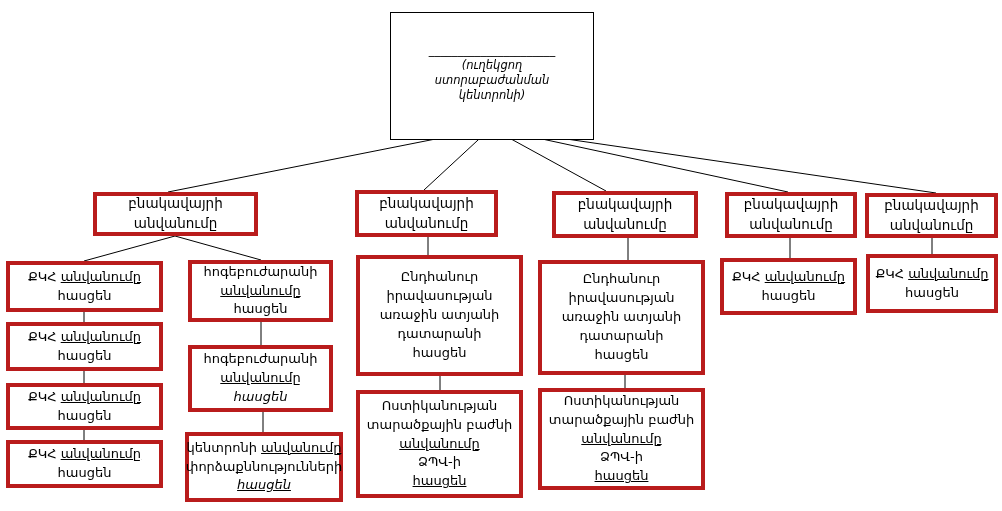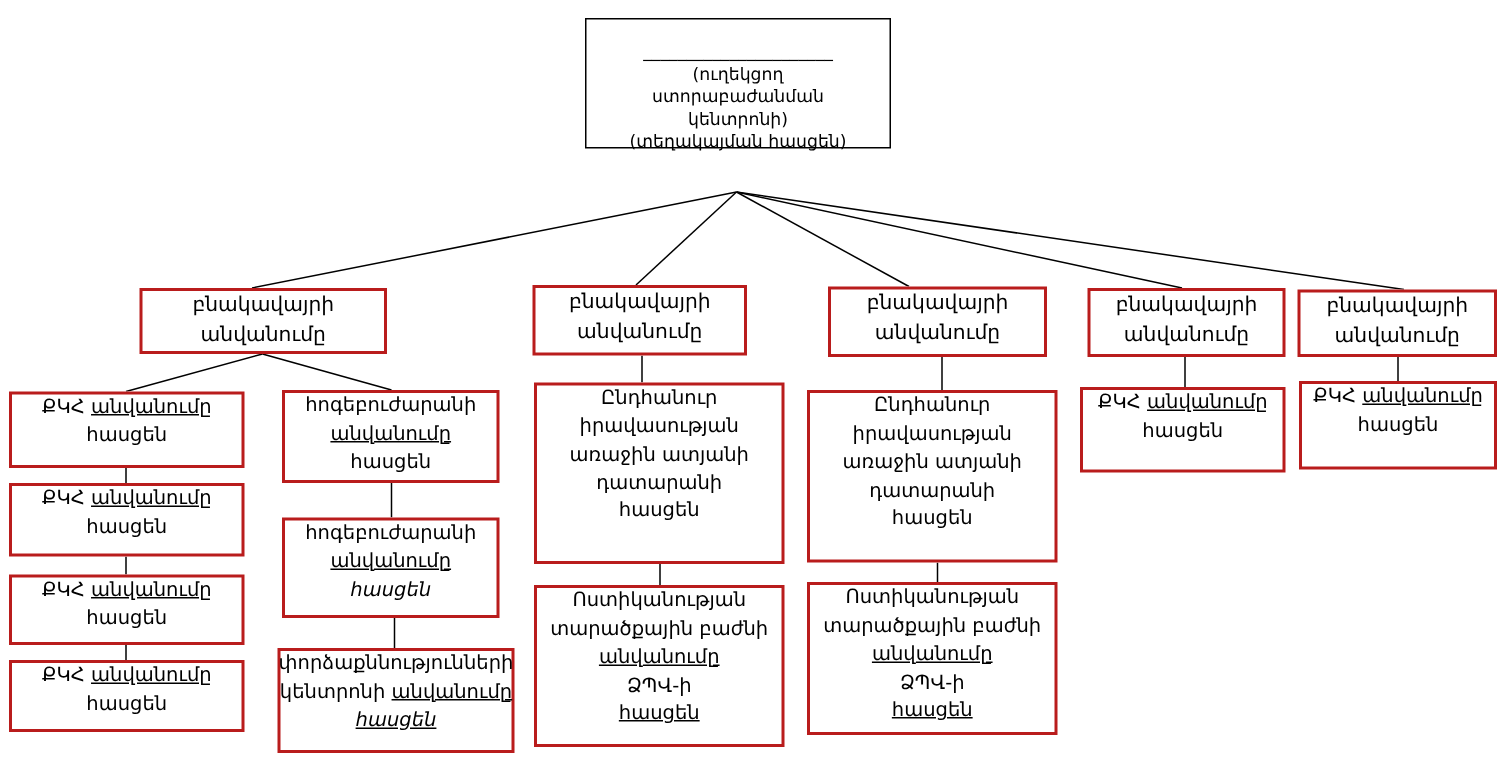--- a/index.html
+++ b/index.html
@@ -3,22 +3,22 @@
 <meta charset="utf-8">
 <style>
   html,body{margin:0;padding:0;background:#ffffff;}
   #stage{
     position:relative;width:1002px;height:511px;background:#ffffff;
     font-family:"DejaVu Sans","Liberation Sans",sans-serif;color:#000;
     overflow:hidden;
   }
   #wires{position:absolute;left:0;top:0;width:1002px;height:511px;}
   .box{
-    position:absolute;box-sizing:border-box;border:2px solid #b91c1c;background:#fff;
-    display:flex;flex-direction:column;align-items:center;
+    position:absolute;box-sizing:border-box;border:4px solid #b91c1c;background:#fff;
+    display:flex;flex-direction:column;justify-content:center;align-items:center;
     text-align:center;font-size:13px;line-height:1.45;
   }
   .lv2{font-size:13.5px;}
   .rootbox{
     position:absolute;box-sizing:border-box;border:1px solid #000;background:#fff;
     text-align:center;font-size:11.5px;line-height:1.3;
   }
   .rootbox .dash{letter-spacing:0;white-space:nowrap;}
   .rootbox .cap{width:170px;margin:0 auto;}
   .u{text-decoration:underline;}
@@ -52,24 +52,23 @@
       <line x1="84" y1="430" x2="84" y2="440"></line>
 
       <line x1="261" y1="322" x2="261" y2="345"></line>
       <line x1="263" y1="412" x2="263" y2="432"></line>
 
       <line x1="440" y1="376" x2="440" y2="390"></line>
       <line x1="625" y1="375" x2="625" y2="388"></line>
     </g>
   </svg>
 
-  <div class="rootbox" style="left:390px;top:12px;width:204px;height:87px;padding-top:14px;">
+  <div class="rootbox" style="left:390px;top:12px;width:204px;height:128px;padding-top:30px;font-style:italic;">
     <div class="dash">______________________</div>
     <div class="cap">(ուղեկցող ստորաբաժանման կենտրոնի)</div>
-    <div class="cap">(տեղակայման հասցեն)</div>
   </div>
 
   <div class="box lv2" style="left:93px;top:192px;width:165px;height:44px;">
     <div class="ln">բնակավայրի</div>
     <div class="ln">անվանումը</div>
   </div>
   <div class="box lv2" style="left:355px;top:190px;width:143px;height:47px;">
     <div class="ln">բնակավայրի</div>
     <div class="ln">անվանումը</div>
   </div>
@@ -107,22 +106,22 @@
     <div class="ln">հոգեբուժարանի</div>
     <div class="ln"><span class="u">անվանումը</span></div>
     <div class="ln"><span>հասցեն</span></div>
   </div>
   <div class="box" style="left:188px;top:345px;width:145px;height:67px;">
     <div class="ln">հոգեբուժարանի</div>
     <div class="ln"><span class="u">անվանումը</span></div>
     <div class="ln"><span class="i">հասցեն</span></div>
   </div>
   <div class="box" style="left:185px;top:432px;width:158px;height:70px;">
+    <div class="ln"><span>կենտրոնի</span> <span class="u">անվանումը</span></div>
     <div class="ln">փորձաքննությունների</div>
-    <div class="ln"><span>կենտրոնի</span> <span class="u">անվանումը</span></div>
     <div class="ln"><span class="u i">հասցեն</span></div>
   </div>
 
   <div class="box" style="left:356px;top:255px;width:167px;height:121px;">
     <div class="ln">Ընդհանուր</div>
     <div class="ln">իրավասության</div>
     <div class="ln">առաջին ատյանի</div>
     <div class="ln">դատարանի</div>
     <div class="ln">հասցեն</div>
   </div>

